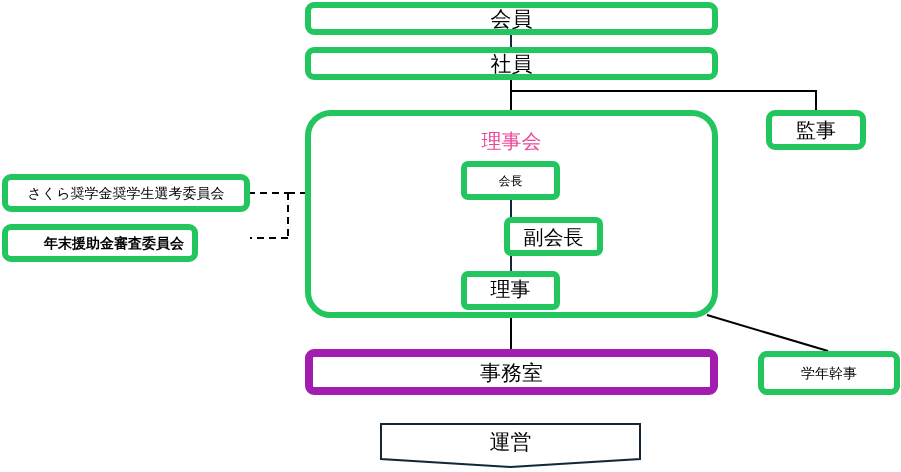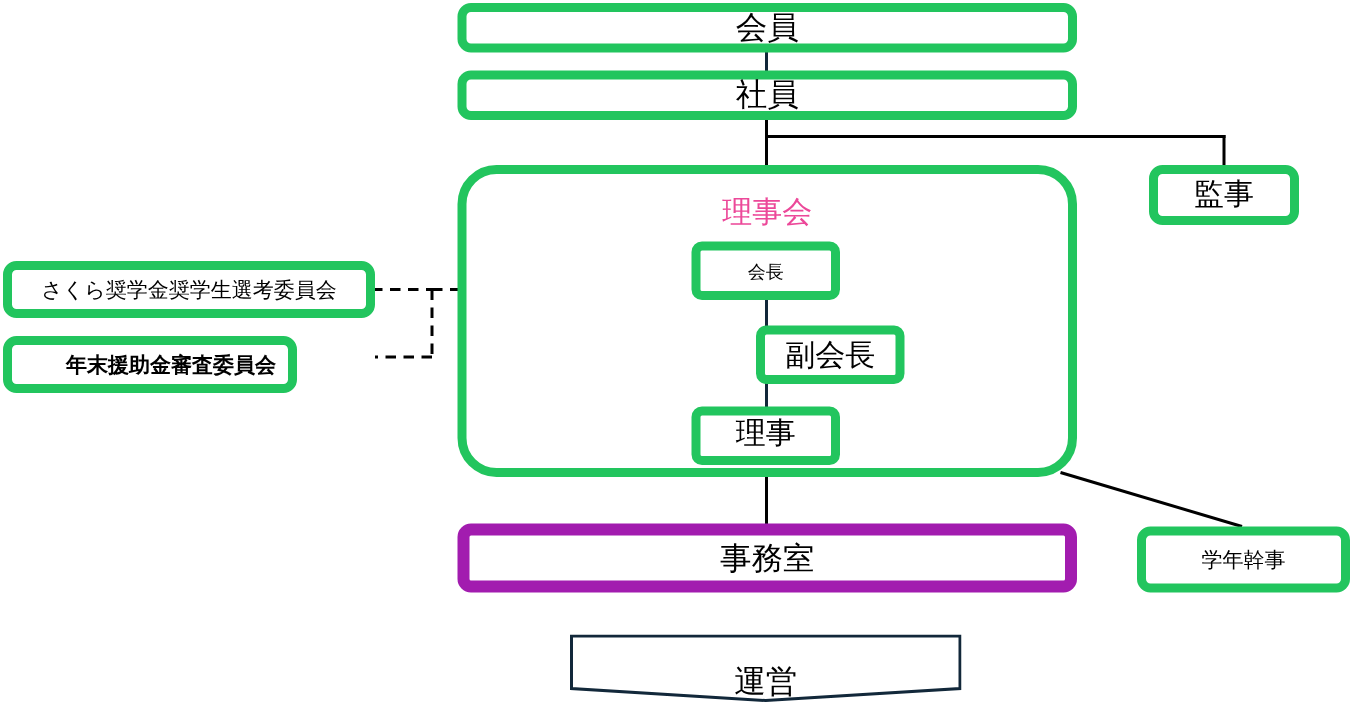--- a/index.html
+++ b/index.html
@@ -61,21 +61,21 @@
   
   #node-jimushitsu { left:305px; top:349px; width:413px; height:46px; font-size:21px; }
   #node-gakunen    { left:758px; top:351px; width:142px; height:44px; font-size:14px; }
 
   
   #node-unei-wrap {
     position:absolute; left:380px; top:423px; width:261px; height:46px;
   }
   #node-unei-wrap svg { display:block; }
   #label-unei {
-    position:absolute; left:0; top:12px; width:261px; height:38px;
+    position:absolute; left:0; top:0; width:261px; height:38px;
     display:flex; align-items:center; justify-content:center;
     font-size:21px; color:#000;
   }
 
   
   .conn { position:absolute; background:#12283a; }
   .conn-black { position:absolute; background:#000000; }
   .v { width:2px; }
   .h { height:2px; }
 

